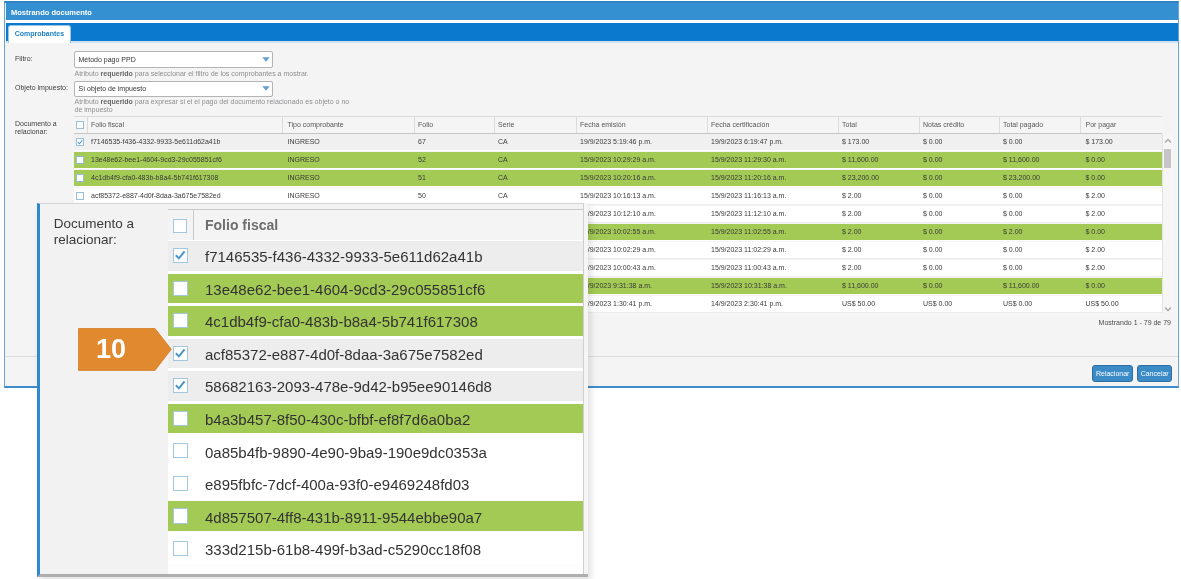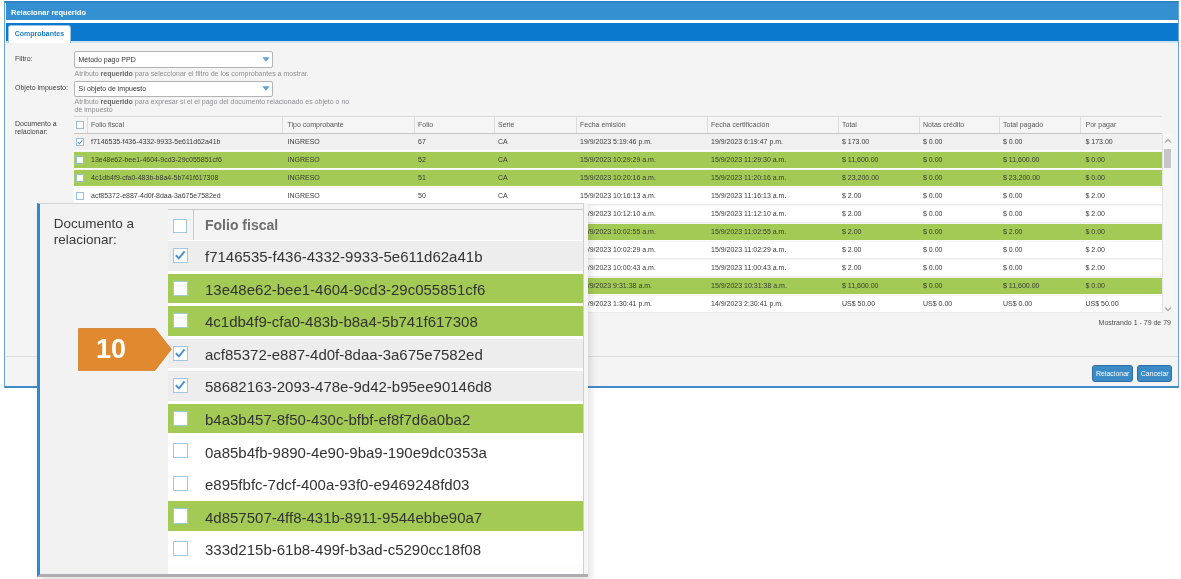--- a/index.html
+++ b/index.html
@@ -12,21 +12,21 @@
 .help { position:absolute; font-size:7px; color:#8f8f92; white-space:nowrap; }
 .btn { position:absolute; height:17px; background:#3a8bc6; border:1px solid #2e6da4; border-radius:3px; color:#fff; font-size:7px; text-align:center; line-height:15px; box-sizing:border-box; }
 </style>
 </head>
 <body>
 <div id="stage">
 
   <div style="position:absolute;left:4px;top:1.4px;width:1175.4px;height:386.6px;border:1.4px solid #68a4d8;border-top:2.5px solid #3082c5;border-bottom:2.5px solid #3e8cca;box-sizing:border-box;background:#f4f4f5;"></div>
 
   <div style="position:absolute;left:5.5px;top:3.2px;width:1172.4px;height:17.1px;background:#3590d2;"></div>
-  <div style="position:absolute;left:11px;top:8.2px;font-size:7.5px;font-weight:bold;color:#ffffff;">Relacionar requerido</div>
+  <div style="position:absolute;left:11px;top:8.2px;font-size:7.5px;font-weight:bold;color:#ffffff;">Mostrando documento</div>
 
   <div style="position:absolute;left:5.5px;top:20.3px;width:1172.4px;height:2.6px;background:#ffffff;"></div>
 
   <div style="position:absolute;left:5.5px;top:22.9px;width:1172.4px;height:18.6px;background:#0b79cd;"></div>
   <div style="position:absolute;left:5.5px;top:41.1px;width:1172.4px;height:2.4px;background:#cde2f3;"></div>
 
   <div style="position:absolute;left:7.6px;top:25.1px;width:63.5px;height:18.4px;background:#ffffff;border:1px solid #9cc4e4;border-bottom:none;border-radius:3px 3px 0 0;box-sizing:border-box;"></div>
   <div style="position:absolute;left:7.6px;top:29.5px;width:63.5px;text-align:center;font-size:7px;font-weight:bold;color:#1d7fc4;">Comprobantes</div>
 
   <div class="lbl" style="left:15px;top:55px;">Filtro:</div>

